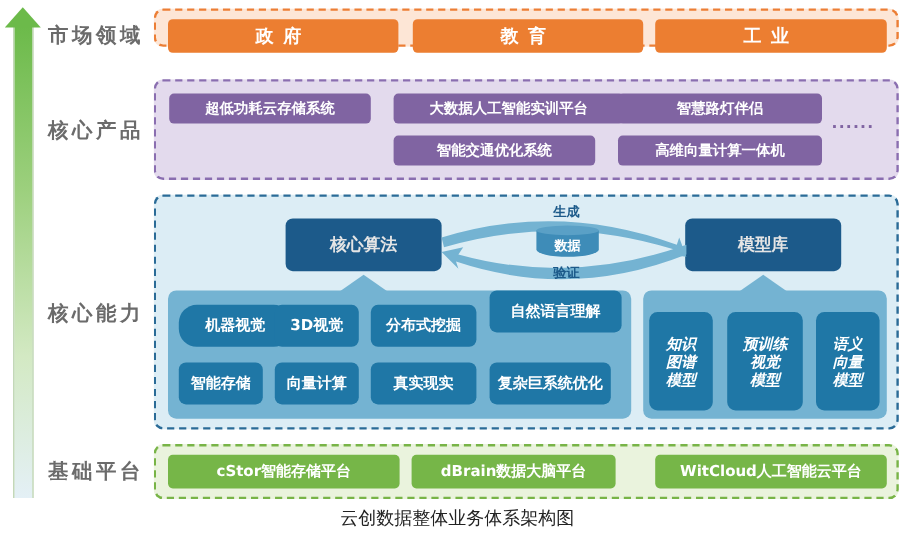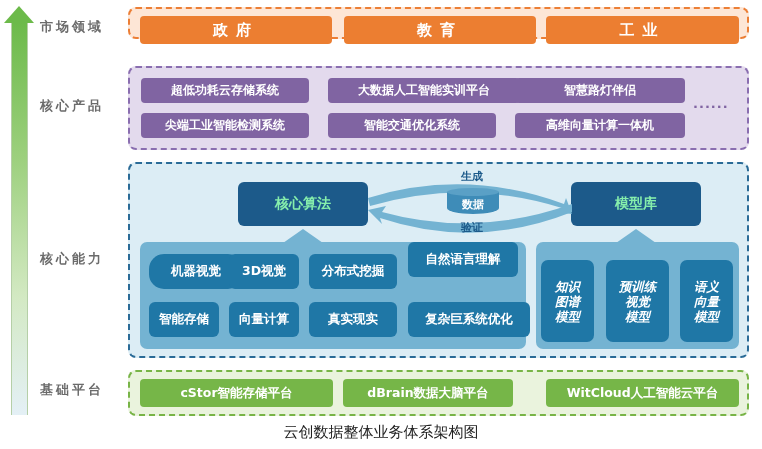--- a/index.html
+++ b/index.html
@@ -8,41 +8,41 @@
   .abs { position:absolute; box-sizing:border-box; }
 
   
   #arrow-shaft { left:11px; top:22px; width:17px; height:393px;
     background:linear-gradient(to bottom,#6cba4a 0%,#9dd07e 35%,#d3e9c3 70%,#e4f0f6 100%);
     border-left:1px solid #b5cfa7; border-right:1px solid #b5cfa7; }
   #arrow-head { left:4px; top:6px; width:0; height:0;
     border-left:15px solid transparent; border-right:15px solid transparent;
     border-bottom:17px solid #6cba4a; }
 
-  .layer-label { left:40px; width:86px; font-size:13px; color:#6b6b6b;
+  .layer-label { left:40px; width:86px; font-size:17px; color:#6b6b6b;
     font-family:"DejaVu Serif", serif; letter-spacing:3px; font-weight:bold; }
 
   
   #layer-market { left:128px; top:7px; width:621px; height:32px;
     background:#fde6d6; border:2px dashed #ec7e35; border-radius:8px; }
   .market-btn { top:7px; height:28px; background:#ec7e31; border-radius:4px;
     color:#fff; font-weight:bold; font-size:15px; letter-spacing:8px;
     display:flex; align-items:center; justify-content:center; }
 
   
   #layer-products { left:128px; top:66px; width:621px; height:84px;
     background:#e3daed; border:2px dashed #8a6eb0; border-radius:8px; }
   .prod-btn { height:25px; background:#8064a2; border-radius:4px; color:#fff;
     font-weight:bold; font-size:12px; display:flex; align-items:center; justify-content:center; }
   #prod-more { left:563px; top:28px; color:#8064a2; font-size:13px; letter-spacing:1px; font-weight:bold; }
 
   
   #layer-core { left:128px; top:162px; width:621px; height:196px;
     background:#dcedf5; border:2px dashed #2a6b97; border-radius:8px; }
-  .dark-box { height:44px; background:#1c5a8a; border-radius:6px; color:#86efac;
+  .dark-box { height:44px; background:#1c5a8a; border-radius:6px; color:#e5e5e5;
     font-weight:bold; font-size:14px; display:flex; align-items:center; justify-content:center; }
   .panel { background:#74b3d2; border-radius:7px; }
   .cap-btn { height:35px; background:#1f77a6; border-radius:6px; color:#fff; font-weight:bold;
     font-size:12.5px; display:flex; align-items:center; justify-content:center; }
   .model-btn { top:18px; height:82px; background:#1f77a6; border-radius:7px; color:#fff; font-weight:bold;
     font-size:12.5px; line-height:15px; display:flex; align-items:center; justify-content:center; text-align:center; white-space:pre-line; }
   .bump { width:0; height:0; border-left:20px solid transparent; border-right:20px solid transparent;
     border-bottom:14px solid #74b3d2; }
   .cycle-label { font-size:11px; color:#1c5a8a; font-weight:bold; }
   #db { left:445px; top:186px; width:52px; height:28px; }
@@ -73,21 +73,20 @@
 <div class="abs" id="layer-market">
   <div class="abs market-btn" style="left:10px;width:192px;">政府</div>
   <div class="abs market-btn" style="left:214px;width:192px;">教育</div>
   <div class="abs market-btn" style="left:416px;width:193px;">工业</div>
 </div>
 
 <div class="abs" id="layer-products">
   <div class="abs prod-btn" style="left:11px;top:10px;width:168px;text-align:center;">超低功耗云存储系统</div>
   <div class="abs prod-btn" style="left:198px;top:10px;width:192px;">大数据人工智能实训平台</div>
   <div class="abs prod-btn" style="left:385px;top:10px;width:170px;">智慧路灯伴侣</div>
-  <div class="abs prod-btn" style="left:11px;top:45px;width:168px;">尖端工业智能检测系统</div>
   <div class="abs prod-btn" style="left:198px;top:45px;width:168px;">智能交通优化系统</div>
   <div class="abs prod-btn" style="left:385px;top:45px;width:170px;">高维向量计算一体机</div>
   <div class="abs" id="prod-more">......</div>
 </div>
 
 <div class="abs" id="layer-core">
   <div class="abs dark-box" style="left:108px;top:18px;width:130px;">核心算法</div>
   <div class="abs dark-box" style="left:441px;top:18px;width:130px;">模型库</div>
 
   <svg class="abs" style="left:236px;top:8px;" width="210" height="70">
@@ -103,21 +102,21 @@
 
   <div class="abs bump" style="left:153px;top:65px;"></div>
   <div class="abs panel" style="left:10px;top:78px;width:386px;height:107px;">
     <div class="abs cap-btn" style="left:9px;top:12px;width:94px;border-radius:15px;">机器视觉</div>
     <div class="abs cap-btn" style="left:89px;top:12px;width:70px;">3D视觉</div>
     <div class="abs cap-btn" style="left:169px;top:12px;width:88px;">分布式挖掘</div>
     <div class="abs cap-btn" style="left:268px;top:0;width:110px;">自然语言理解</div>
     <div class="abs cap-btn" style="left:9px;top:60px;width:70px;">智能存储</div>
     <div class="abs cap-btn" style="left:89px;top:60px;width:70px;">向量计算</div>
     <div class="abs cap-btn" style="left:169px;top:60px;width:88px;">真实现实</div>
-    <div class="abs cap-btn" style="left:268px;top:60px;width:122px;">复杂巨系统优化</div>
+    <div class="abs cap-btn" style="left:268px;top:60px;width:101px;">复杂巨系统优化</div>
   </div>
 
   <div class="abs bump" style="left:486px;top:65px;"></div>
   <div class="abs panel" style="left:406px;top:78px;width:203px;height:107px;font-style:italic;">
     <div class="abs model-btn" style="left:5px;width:53px;">知识
 图谱
 模型</div>
     <div class="abs model-btn" style="left:70px;width:63px;">预训练
 视觉
 模型</div>

